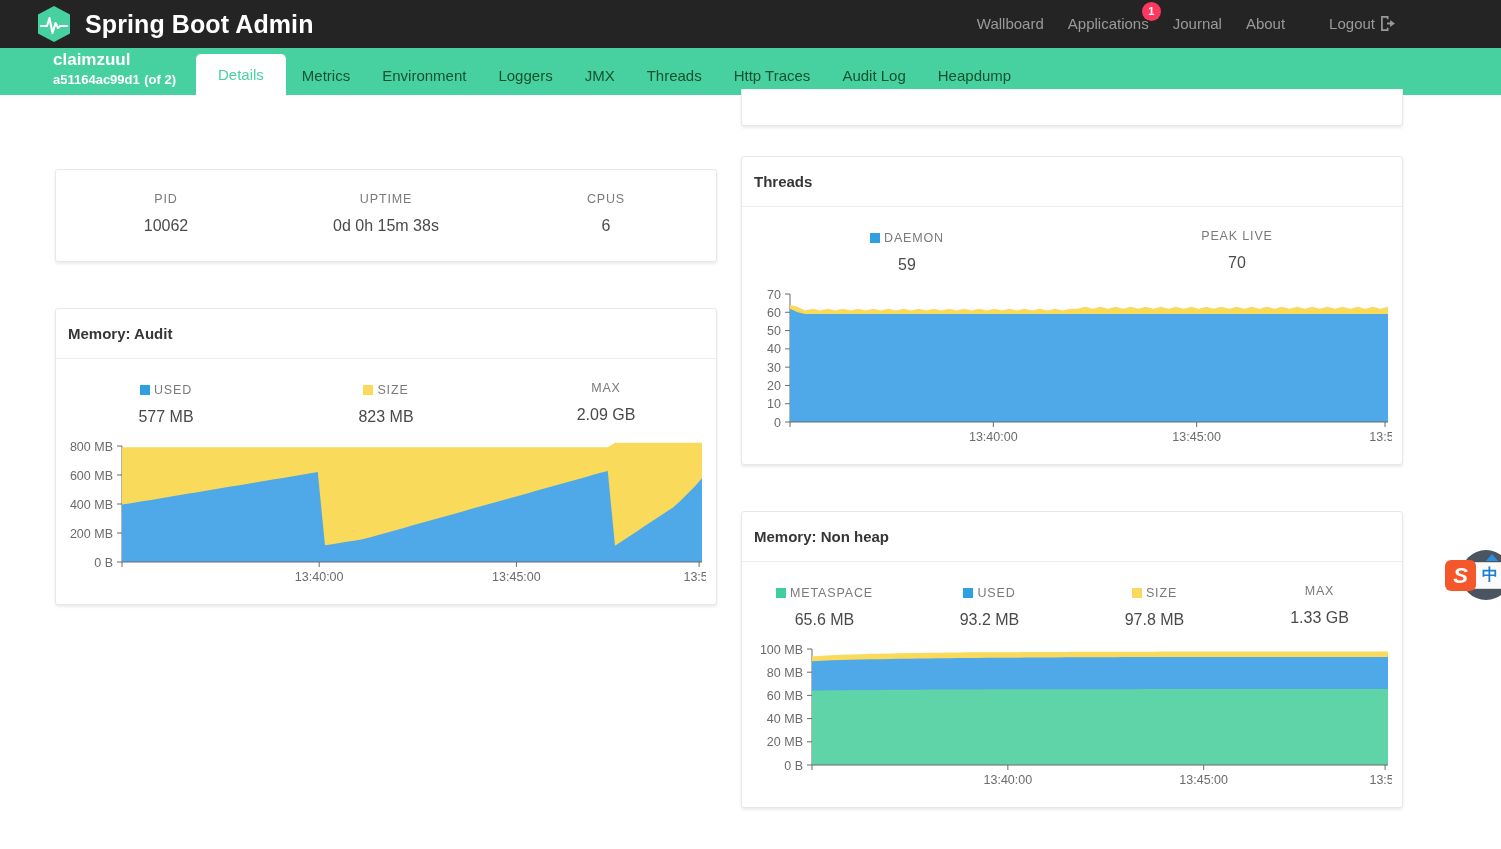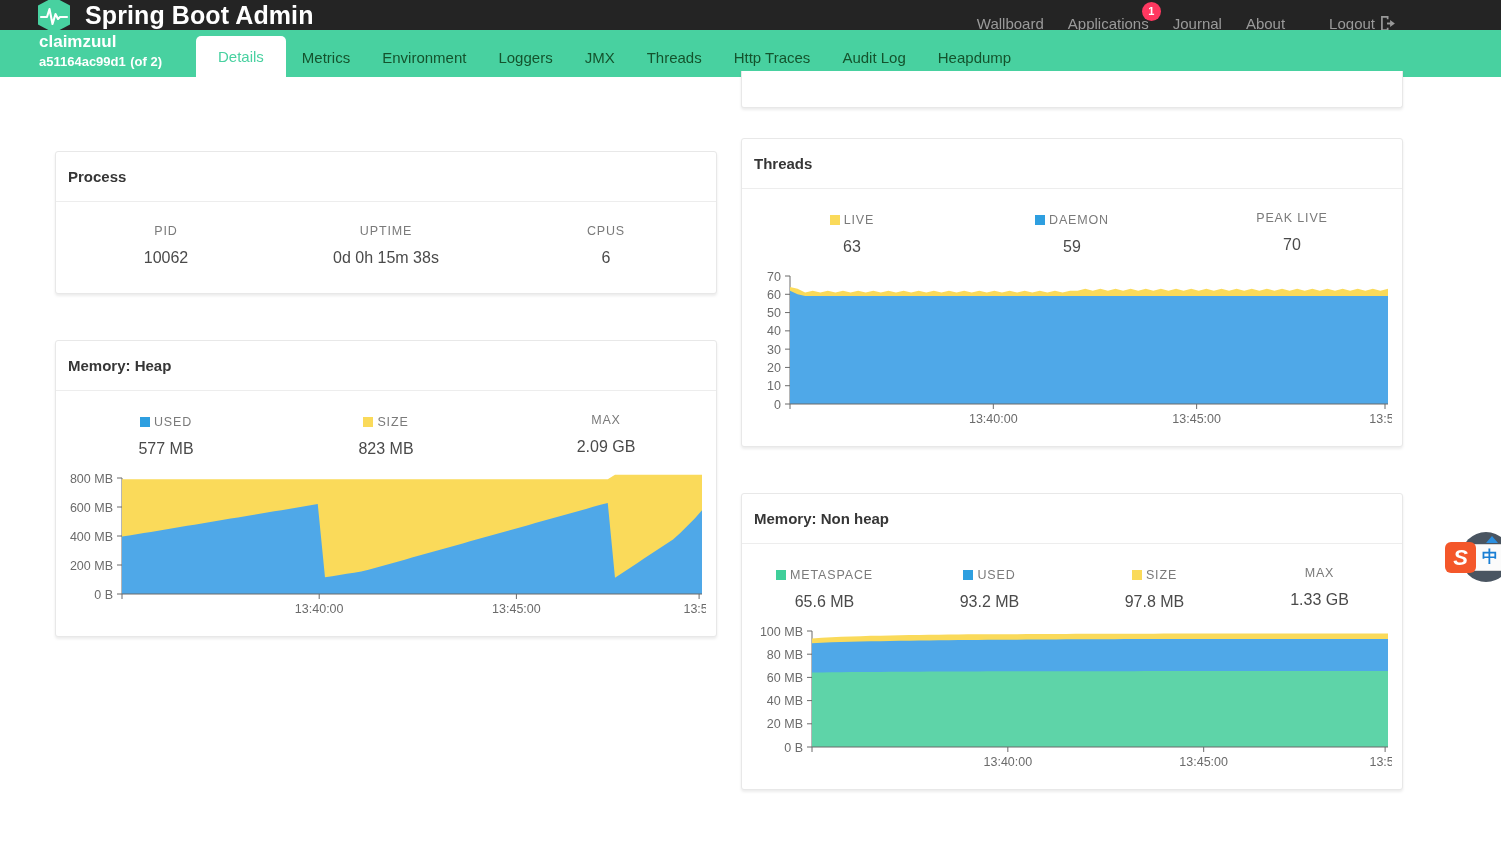--- a/index.html
+++ b/index.html
@@ -5,21 +5,21 @@
   * { box-sizing: border-box; margin: 0; padding: 0; }
   html, body {
     width: 1501px; height: 849px;
     background: #ffffff;
     font-family: "Liberation Sans", sans-serif;
     overflow: hidden;
   }
 
   
   .navbar {
-    height: 30px;
+    height: 48px;
     background: #242424;
     display: flex;
     align-items: center;
     position: relative;
   }
   .brand {
     display: flex; align-items: center;
     padding-left: 36px;
     gap: 13px;
   }
@@ -63,21 +63,21 @@
   
   .appbar {
     height: 47px;
     background: #48d1a0;
     display: flex;
     align-items: flex-end;
     position: relative;
   }
   .app-id {
     position: absolute;
-    left: 39px; top: 2px;
+    left: 53px; top: 2px;
     line-height: 1.15;
   }
   .app-name {
     color: #ffffff;
     font-size: 17px;
     font-weight: bold;
     display: block;
   }
   .app-instance {
     font-size: 13px;
@@ -291,23 +291,20 @@
     <div class="tab">Heapdump</div>
   </div>
 </div>
 
 <div class="content">
   <div class="grid">
 
     <div class="col">
 
       <div class="card" style="margin-top:74px;">
-        <div class="card-header">
-          <span class="card-title">Process</span>
-        </div>
         <div class="card-body">
           <div class="stats">
             <div class="stat">
               <span class="stat-label">PID</span>
               <span class="stat-value">10062</span>
             </div>
             <div class="stat">
               <span class="stat-label">UPTIME</span>
               <span class="stat-value">0d 0h 15m 38s</span>
             </div>
@@ -315,21 +312,21 @@
               <span class="stat-label">CPUS</span>
               <span class="stat-value">6</span>
             </div>
           </div>
         </div>
       </div>
 
 
       <div class="card" style="margin-top:46px;">
         <div class="card-header">
-          <span class="card-title">Memory: Heap</span>
+          <span class="card-title">Memory: Audit</span>
         </div>
         <div class="card-body">
           <div class="stats" style="padding-bottom:14px;">
             <div class="stat">
               <span class="stat-label legend-label">
                 <i class="swatch" style="background:#2e9fe0"></i>
                   <span>USED</span>
               </span>
               <span class="stat-value">577 MB</span>
             </div>
@@ -378,27 +375,20 @@
     <div class="col">
 
       <div class="card card-partial" style="margin-top:-6px;"></div>
 
       <div class="card">
         <div class="card-header">
           <span class="card-title">Threads</span>
         </div>
         <div class="card-body">
           <div class="stats" style="padding-bottom:14px;">
-            <div class="stat">
-              <span class="stat-label legend-label">
-                <i class="swatch" style="background:#fada5a"></i>
-                  <span>LIVE</span>
-              </span>
-              <span class="stat-value">63</span>
-            </div>
             <div class="stat">
               <span class="stat-label legend-label">
                 <i class="swatch" style="background:#2e9fe0"></i>
                   <span>DAEMON</span>
               </span>
               <span class="stat-value">59</span>
             </div>
             <div class="stat">
               <span class="stat-label">PEAK LIVE</span>
               <span class="stat-value">70</span>

